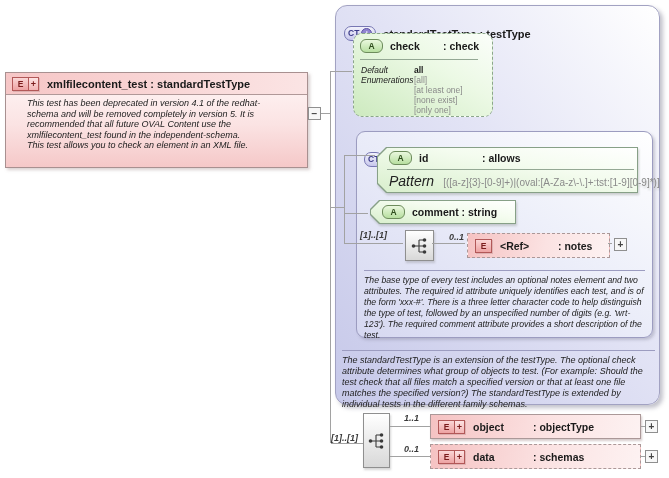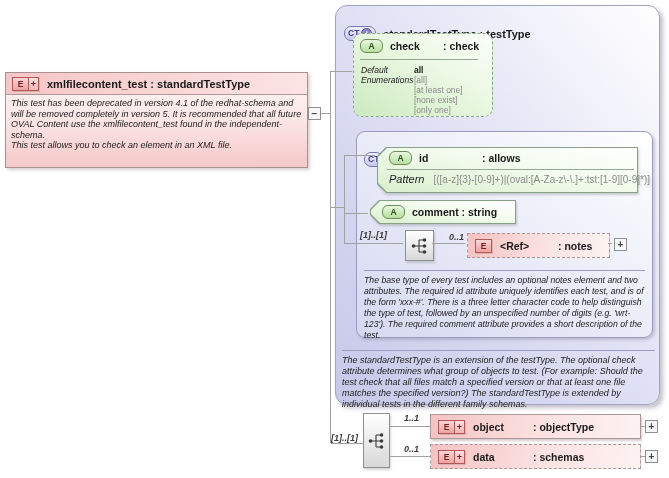--- a/index.html
+++ b/index.html
@@ -26,21 +26,21 @@
   
   .left-box{left:5px;top:72px;width:303px;height:96px;border:1px solid #a89090;
             background:linear-gradient(to bottom,#fff7f7 0%,#fbe3e3 55%,#f5c8c8 100%);
             box-shadow:2px 2px 3px rgba(150,120,120,.35);z-index:2;}
   .lb-title{height:21px;display:flex;align-items:center;gap:8px;padding-left:6px;
             border-bottom:1px solid #b09898;background:linear-gradient(to right,#f6c6c6,#fbe4e4);}
   .t-title{font-weight:bold;font-size:11px;white-space:nowrap;}
   .lb-subgroup{height:15px;display:flex;align-items:center;padding-left:6px;border-bottom:1px solid #b09898;}
   .lb-subgroup .lab{font:italic 9px "Liberation Sans",sans-serif;width:82px;}
   .lb-subgroup .val{font:bold 9px "Liberation Sans",sans-serif;}
-  .lb-annotation{padding:3px 5px;font:italic 9px/10.5px "Liberation Sans",sans-serif;color:#222;}
+  .lb-annotation{padding:3px 21px;font:italic 9px/10.5px "Liberation Sans",sans-serif;color:#222;}
   
   .big-box{left:335px;top:5px;width:325px;height:400px;border:1px solid #a2a2c2;border-radius:12px;
            background:linear-gradient(to top right,#c6c8e9 0%,#e2e3f5 55%,#ffffff 100%);
            box-shadow:3px 3px 4px rgba(120,120,140,.45);z-index:1;}
   .ct-header{position:absolute;left:8px;top:3px;display:flex;align-items:center;gap:7px;margin-top:17px;}
   .tt-box{position:absolute;left:20px;top:125px;width:295px;height:205px;border:1px solid #9c9cc0;border-radius:9px;
           background:linear-gradient(to top right,#d6d8f1 0%,#eef0fa 60%,#ffffff 100%);
           box-shadow:2px 2px 3px rgba(120,120,140,.35);z-index:2;}
   .check-box{position:absolute;left:17px;top:27px;width:138px;height:82px;border:1px dashed #8ba58b;border-radius:9px;
              background:linear-gradient(to top right,#cdeabf 0%,#ecf9e5 60%,#fbfefa 100%);z-index:2;}
@@ -138,21 +138,21 @@
         <div class="hex-bg"></div>
         <div class="hex-fill"></div>
         <div class="hex-content">
           <div class="attr-title" style="padding:4px 0 0 12px;">
             <span class="badge-a">A</span>
             <span class="t-name" style="width:56px;">id</span>
             <span class="t-name">: allows</span>
           </div>
           <div class="sep" style="left:10px;top:22px;width:247px;"></div>
           <div class="pattern-row">
-            <span class="facet-label" style="font-size:11px;font-style:italic;">Pattern</span>
+            <span class="facet-label" style="font-size:14px;font-style:italic;">Pattern</span>
             <span class="pattern-val">[([a-z]{3}-[0-9]+)|(oval:[A-Za-z\-\.]+:tst:[1-9][0-9]*)]</span>
           </div>
         </div>
       </div>
 
       <div class="hex" style="left:13px;top:68px;width:146px;height:24px;">
         <div class="hex-bg"></div>
         <div class="hex-fill"></div>
         <div class="hex-content attr-title" style="padding:5px 0 0 12px;">
           <span class="badge-a">A</span>

